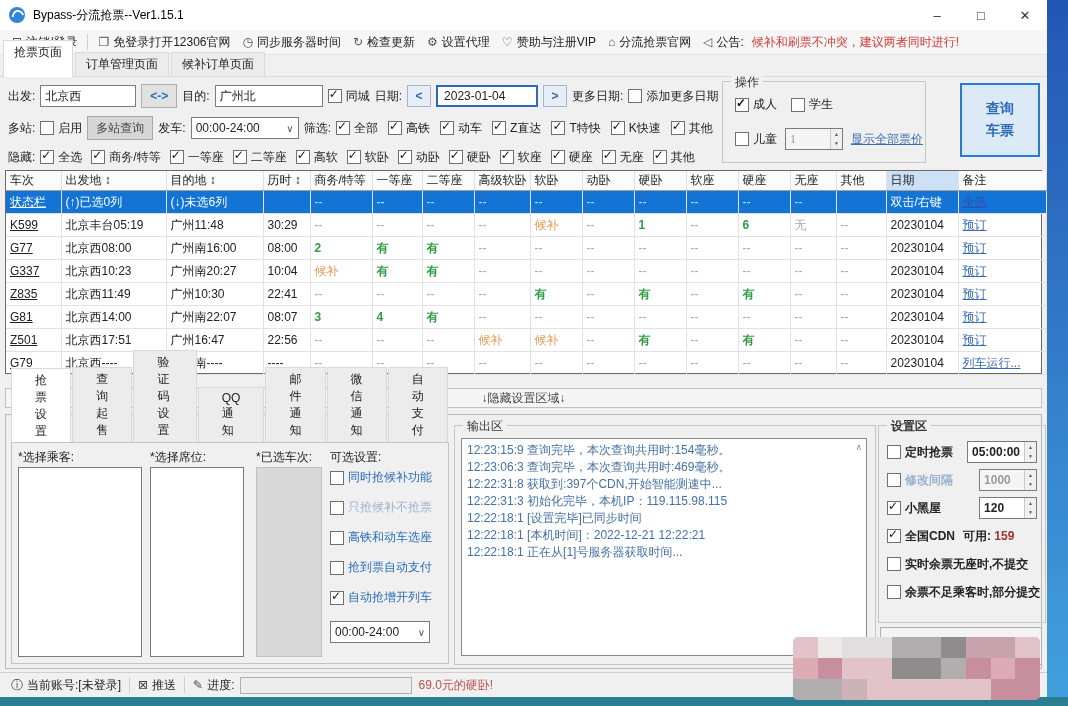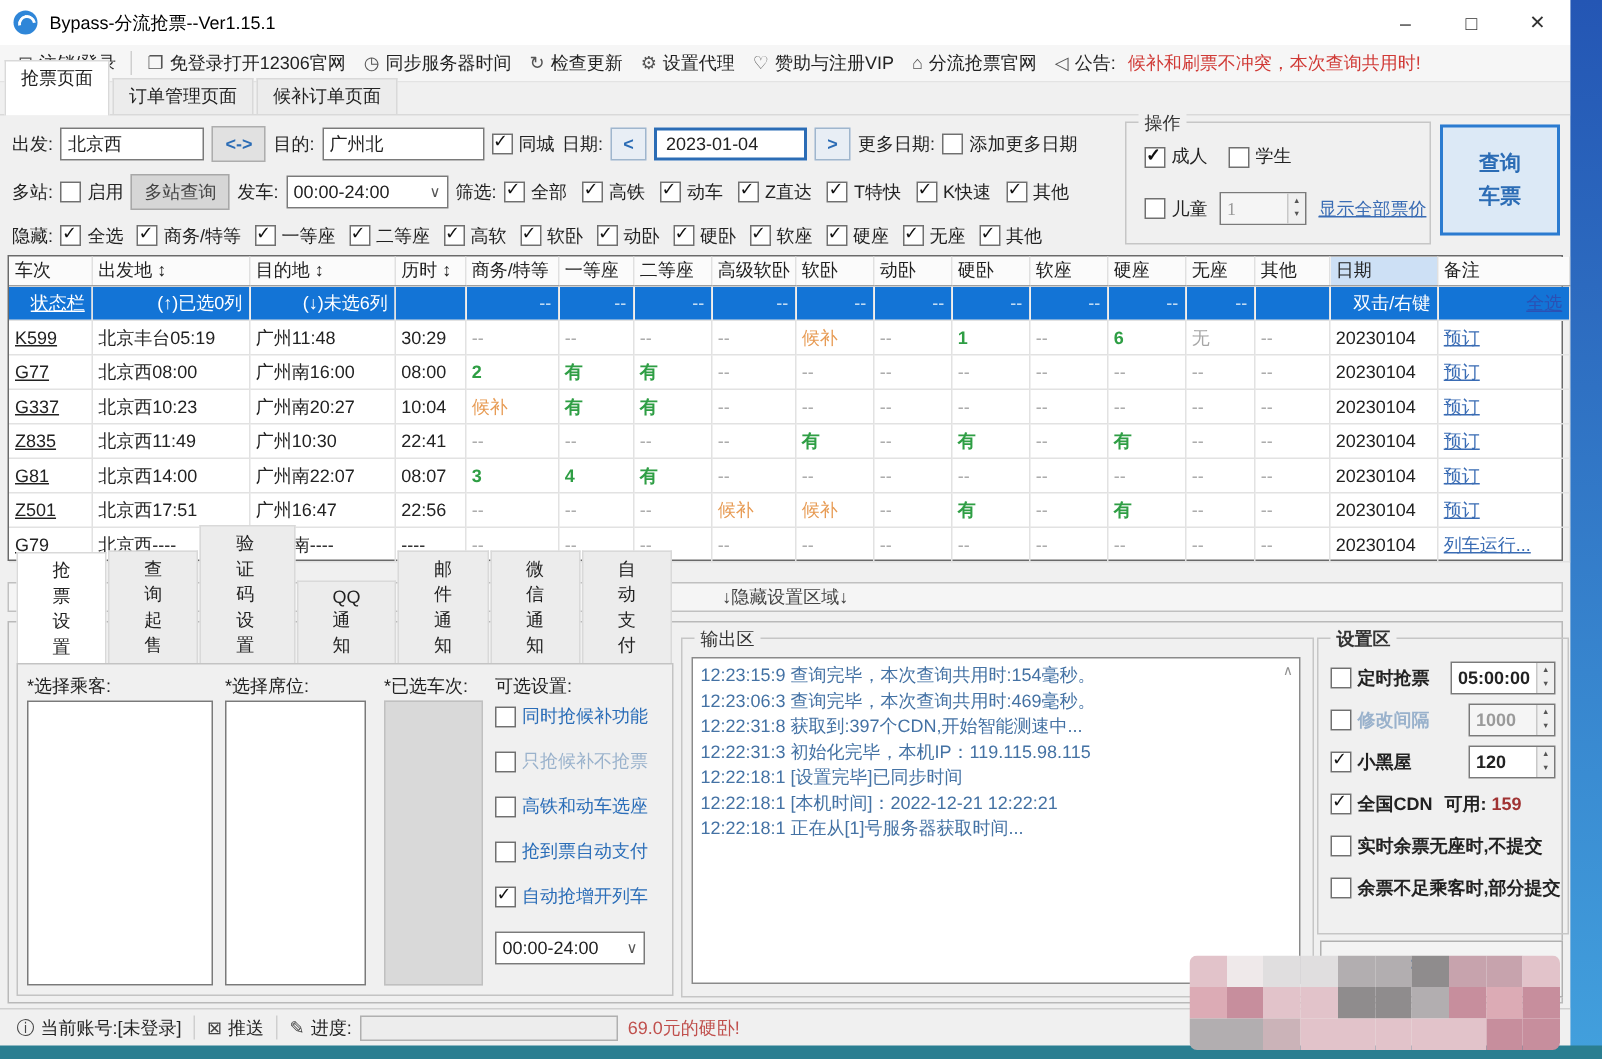--- a/index.html
+++ b/index.html
@@ -48,32 +48,32 @@
   .cblab.dis{color:#9ab2cc;}
   
   .spin{display:inline-flex;align-items:stretch;border:1px solid #7a7a7a;background:#fff;height:20px;}
   .spin-v{padding:0 4px;min-width:36px;line-height:20px;}
   .spin.dis .spin-v{color:#9a9a9a;background:#f5f5f5;}
   .spin-btns{display:flex;flex-direction:column;border-left:1px solid #c8c8c8;background:#f0f0f0;justify-content:center;}
   .spin-btns span{font-size:5px;line-height:9px;padding:0 3px;color:#555;}
   
   .groupbox{position:absolute;border:1px solid #c6c6c6;}
   .legend{position:absolute;top:-8px;left:8px;background:#f0f0f0;padding:0 4px;color:#333;}
-  .op-box{left:750px;top:4px;width:202px;height:80px;font-family:Liberation Serif, serif;}
+  .op-box{left:722px;top:4px;width:202px;height:80px;font-family:Liberation Serif, serif;}
   .op-row1{position:absolute;left:12px;top:14px;display:flex;gap:14px;}
   .op-row2{position:absolute;left:12px;top:46px;display:flex;gap:8px;align-items:center;}
   .link{color:#3a6cb4;text-decoration:underline;}
   .search-btn{position:absolute;left:960px;top:6px;width:80px;height:74px;background:#dce9f6;border:2px solid #2b7bd0;color:#2b6cb5;font-weight:bold;font-size:14px;display:flex;flex-direction:column;align-items:center;justify-content:center;gap:4px;box-sizing:border-box;}
   
   .tablewrap{position:absolute;left:5px;top:170px;width:1037px;height:204px;background:#fff;border:1px solid #6a6a6a;box-sizing:border-box;}
   table.grid{border-collapse:collapse;table-layout:fixed;width:1035px;padding-left:24px;}
   .grid th{height:19px;font-weight:normal;color:#222;text-align:left;padding:0 4px;border-right:1px solid #e0e0e0;border-bottom:1px solid #9f9f9f;background:#fbfbfb;overflow:hidden;white-space:nowrap;}
   .grid th.hl{background:#cde0f5;}
   .grid td{height:22px;padding:0 4px;border-right:1px solid #e2e2e2;border-bottom:1px solid #e2e2e2;overflow:hidden;white-space:nowrap;}
-  .grid tr.sel td{background:#1374d6;color:#fff;text-align:right;}
+  .grid tr.sel td{background:#1374d6;color:#fff;}
   .grid tr.sel td.c-d{color:#cfe3f5;}
   .grid tr.sel td.c-T{color:#fff;}
   .grid tr.sel td.c-wl{color:#2b50b4;text-decoration:underline;}
   .c-d{color:#a6a6a6;}
   .c-g{color:#2e9e44;font-weight:bold;}
   .c-o{color:#e79a52;}
   .c-n{color:#a6a6a6;}
   .c-k{color:#222;}
   .c-T{color:#222;text-decoration:underline;}
   .c-L{color:#3a6cb4;text-decoration:underline;}
@@ -161,21 +161,21 @@
         </span>
         <span class="tool-item">
           <span class="tool-icon">⌂</span>
           <span>分流抢票官网</span>
         </span>
         <span class="tool-item">
           <span class="tool-icon">◁</span>
           <span>公告:</span>
         </span>
       </span>
-    <span class="announce">候补和刷票不冲突，本次查询共用时!</span>
+    <span class="announce">候补和刷票不冲突，建议两者同时进行!</span>
   </div>
 
   <div class="tabbar">
       <span class="tab active">抢票页面</span>
       <span class="tab">订单管理页面</span>
       <span class="tab">候补订单页面</span>
     </div>
 
   <div class="formarea">
     <div class="frow frow1">

